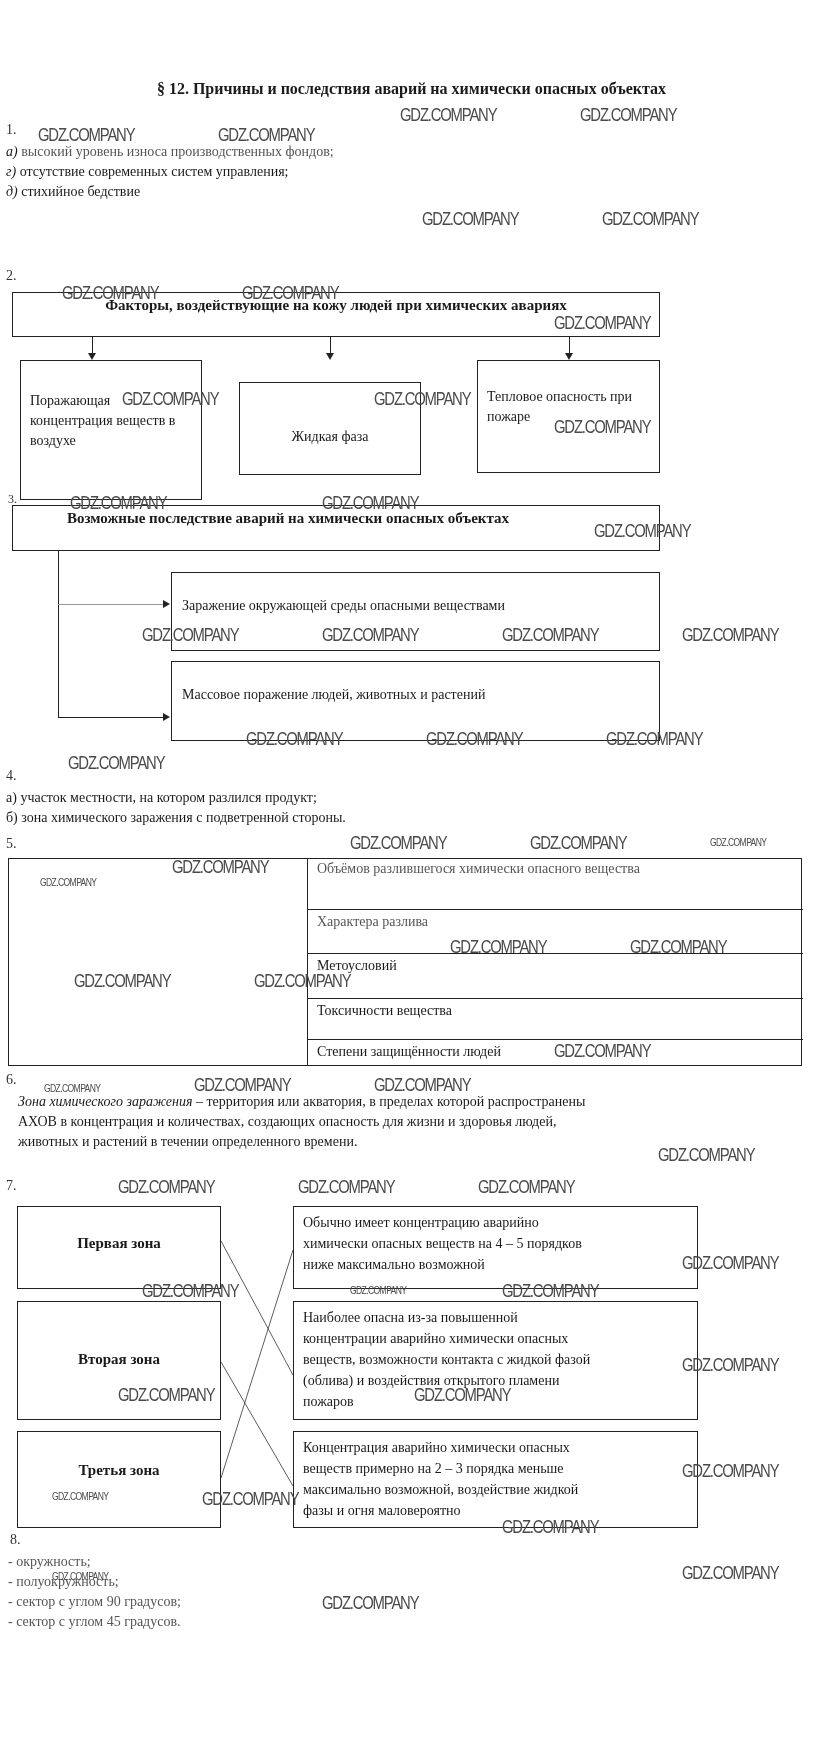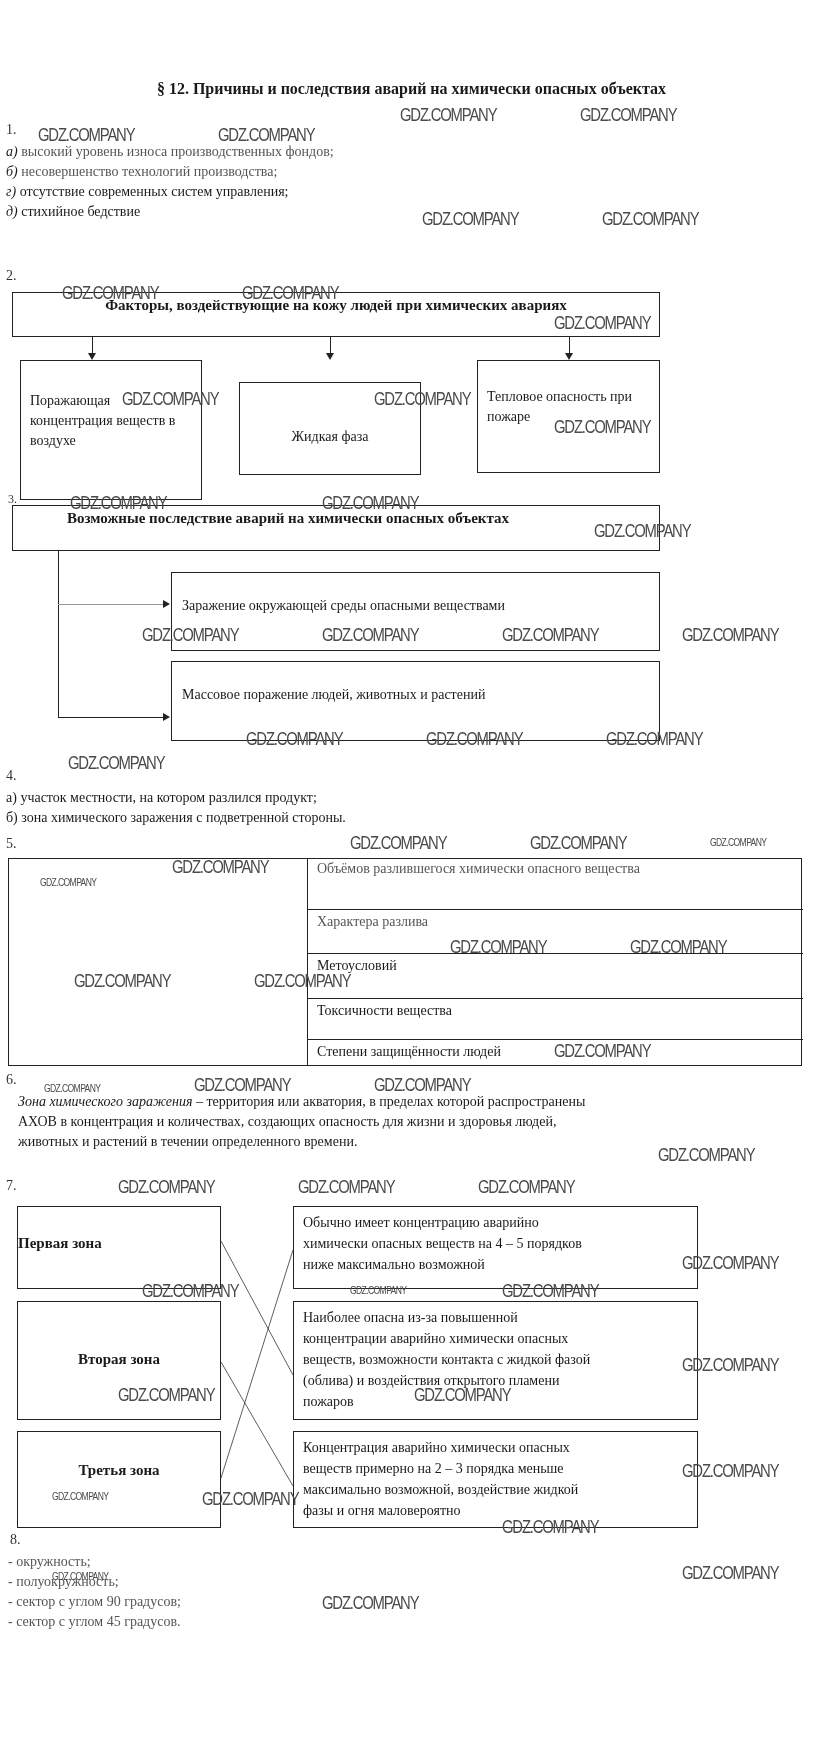--- a/index.html
+++ b/index.html
@@ -26,21 +26,20 @@
     svg.connect { position: absolute; left: 0; top: 0; }
   </style>
 </head>
 <body>
 
 <div class="abs title">§ 12. Причины и последствия аварий на химически опасных объектах</div>
 
 <div class="abs num" style="left:6px;top:122px;">1.</div>
 <div class="abs" style="left:6px;top:142px;">
   <div class="line"><i>а)</i> <span class="faded">высокий уровень износа производственных фондов;</span></div>
-  <div class="line"><i>б)</i> <span class="faded">несовершенство технологий производства;</span></div>
   <div class="line"><i>г)</i> <span>отсутствие современных систем управления;</span></div>
   <div class="line"><i>д)</i> <span>стихийное бедствие</span></div>
 </div>
 
 <div class="abs num" style="left:6px;top:268px;">2.</div>
 <div class="box" style="left:12px;top:292px;width:648px;height:45px;">
   <div class="abs bold" style="left:0;right:0;top:4px;text-align:center;font-size:15px;">Факторы, воздействующие на кожу людей при химических авариях</div>
 </div>
 <div class="vline" style="left:92px;top:337px;height:20px;"></div>
 <div class="arrow-down" style="left:88px;top:353px;"></div>
@@ -99,21 +98,21 @@
 
 <div class="abs num" style="left:6px;top:1072px;">6.</div>
 <div class="abs" style="left:6px;top:1092px;margin-left:12px;">
   <div class="line"><i>Зона химического заражения</i><span> – территория или акватория, в пределах которой распространены</span></div>
   <div class="line">АХОВ в концентрация и количествах, создающих опасность для жизни и здоровья людей,</div>
   <div class="line">животных и растений в течении определенного времени.</div>
 </div>
 
 <div class="abs num" style="left:6px;top:1178px;">7.</div>
 <div class="box" style="left:17px;top:1206px;width:204px;height:83px;">
-  <div class="cell-text bold" style="left:0;right:0;top:26px;text-align:left;font-size:15px;">Первая зона</div>
+  <div class="cell-text bold" style="left:0;right:0;top:26px;text-align:center;font-size:15px;">Первая зона</div>
 </div>
 <div class="box" style="left:17px;top:1301px;width:204px;height:119px;">
   <div class="cell-text bold" style="left:0;right:0;top:47px;text-align:center;font-size:15px;">Вторая зона</div>
 </div>
 <div class="box" style="left:17px;top:1431px;width:204px;height:97px;">
   <div class="cell-text bold" style="left:0;right:0;top:28px;text-align:center;font-size:15px;">Третья зона</div>
 </div>
 
 <div class="box" style="left:293px;top:1206px;width:405px;height:83px;">
   <div class="cell-text" style="left:9px;top:6px;white-space:nowrap;text-align:center;">Обычно имеет концентрацию аварийно</div>

